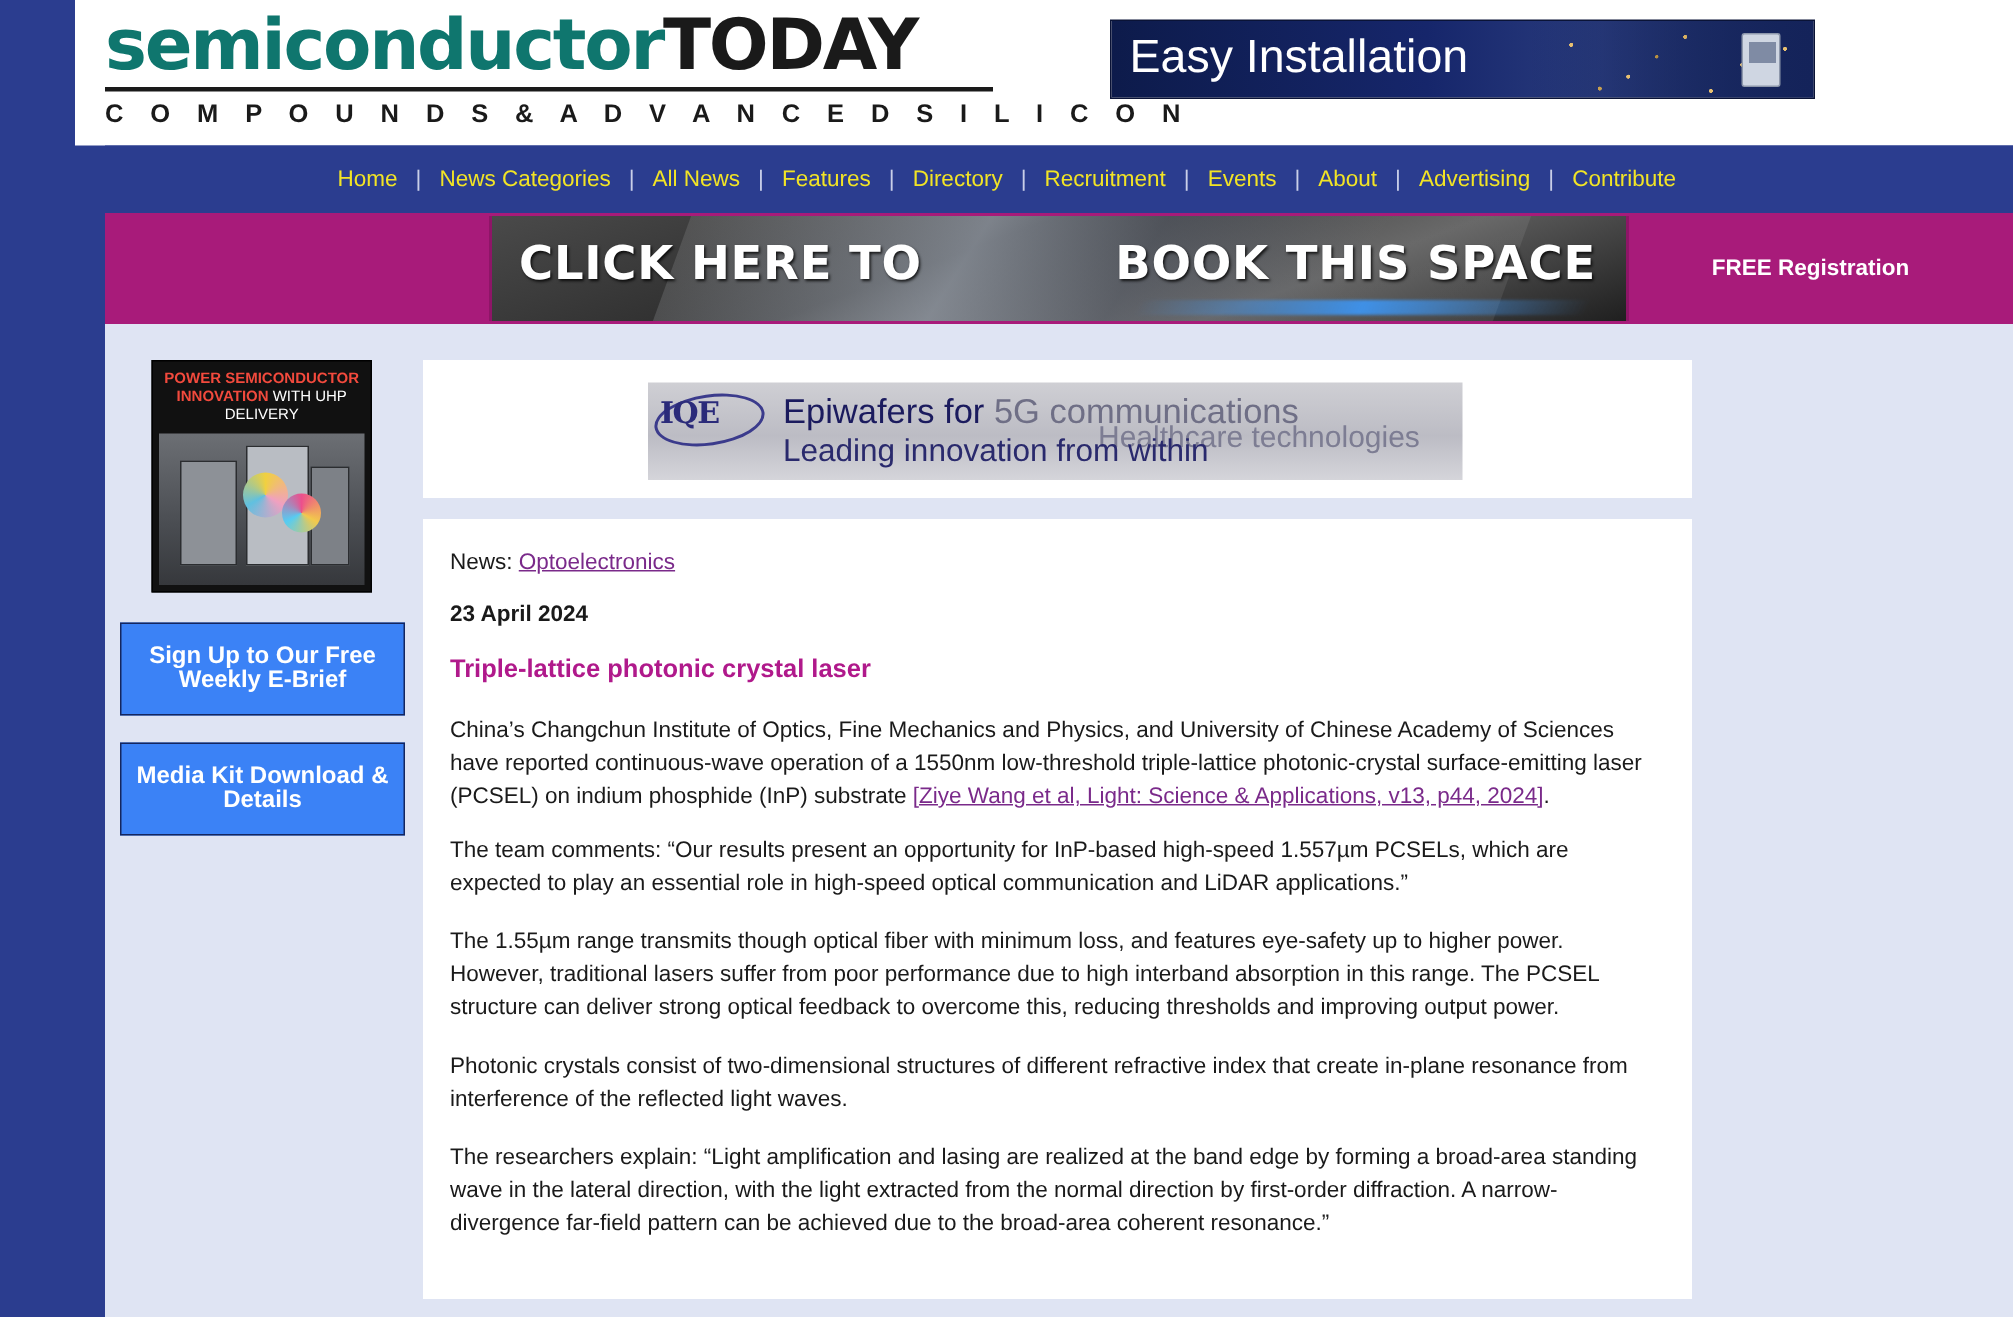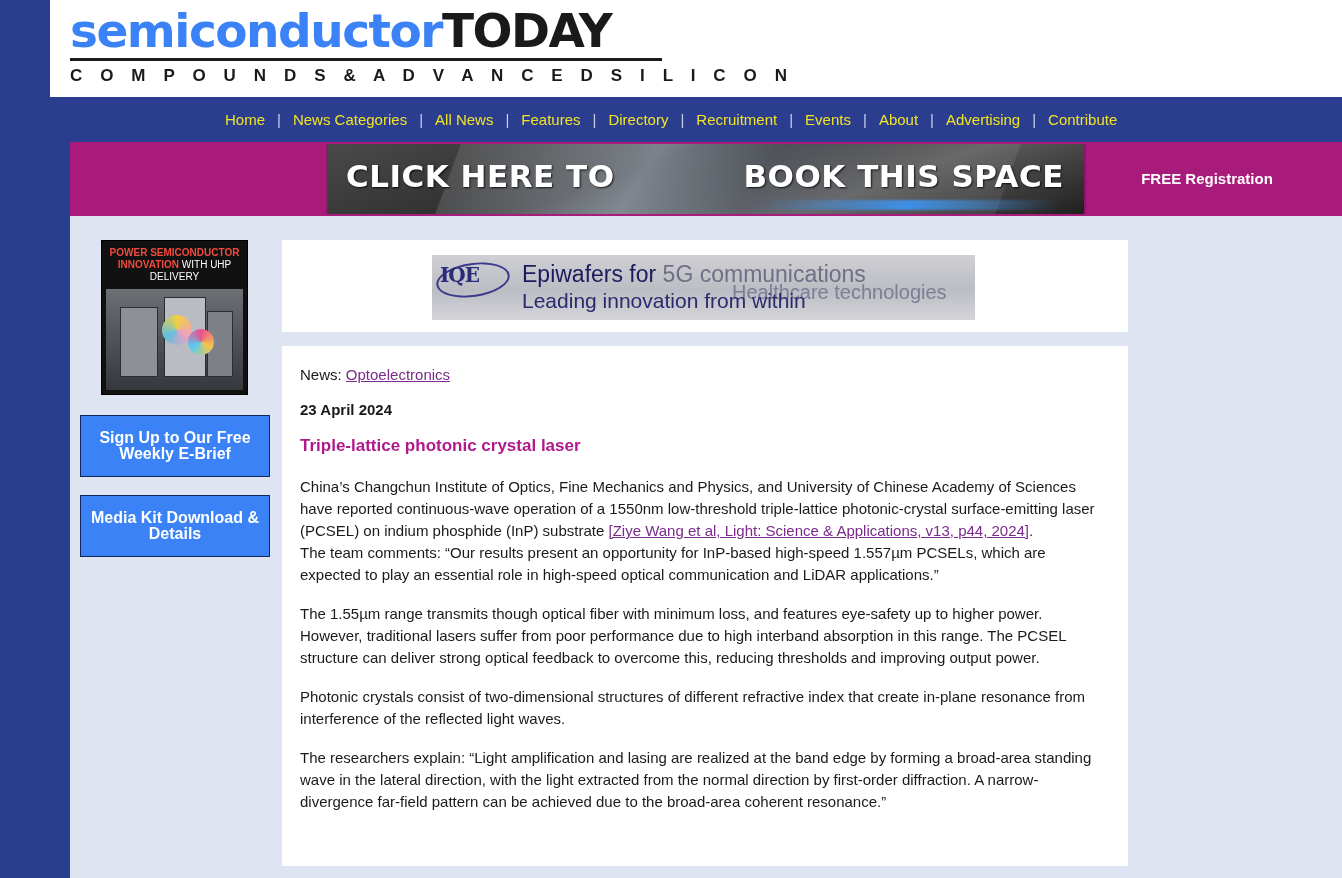--- a/index.html
+++ b/index.html
@@ -34,21 +34,21 @@
     width: 600px;
   }
   .logo-main {
     font-family: "DejaVu Sans", sans-serif;
     font-weight: bold;
     font-size: 47px;
     letter-spacing: -1.5px;
     line-height: 52px;
     white-space: nowrap;
   }
-  .logo-semi { color: #3b82f6; }
+  .logo-semi { color: #0f766e; }
   .logo-today { color: #1a1a1a; }
   .logo-rule {
     width: 592px;
     height: 3px;
     background: #1a1a1a;
     margin-top: 1px;
   }
   .logo-sub {
     font-family: "Liberation Sans", sans-serif;
     font-size: 17px;
@@ -360,36 +360,41 @@
   .body-p {
     font-size: 15px;
     line-height: 22px;
     color: #1a1a1a;
     margin: 0 0 17px 0;
   }
   .body-p a {
     color: #7a2a8a;
     text-decoration: underline;
   }
-  .tight { margin-bottom: 0; }
+  .tight { margin-bottom: 14px; }
 </style>
 </head>
 <body>
 
 <div class="page">
 
   <div class="header-band">
     <div class="logo-wrap">
       <div class="logo-main">
         <span class="logo-semi">semiconductor</span><span class="logo-today">TODAY</span>
       </div>
       <div class="logo-rule"></div>
       <div class="logo-sub">C O M P O U N D S   &amp;   A D V A N C E D   S I L I C O N</div>
     </div>
 
+    <div class="top-ad">
+      <div class="top-ad-dots"></div>
+      <div class="top-ad-text">Easy Installation</div>
+      <div class="top-ad-device"></div>
+    </div>
   </div>
 
   <div class="nav">
     <a href="#">Home</a>
     <span class="sep">|</span>
     <a href="#">News Categories</a>
     <span class="sep">|</span>
     <a href="#">All News</a>
     <span class="sep">|</span>
     <a href="#">Features</a>

